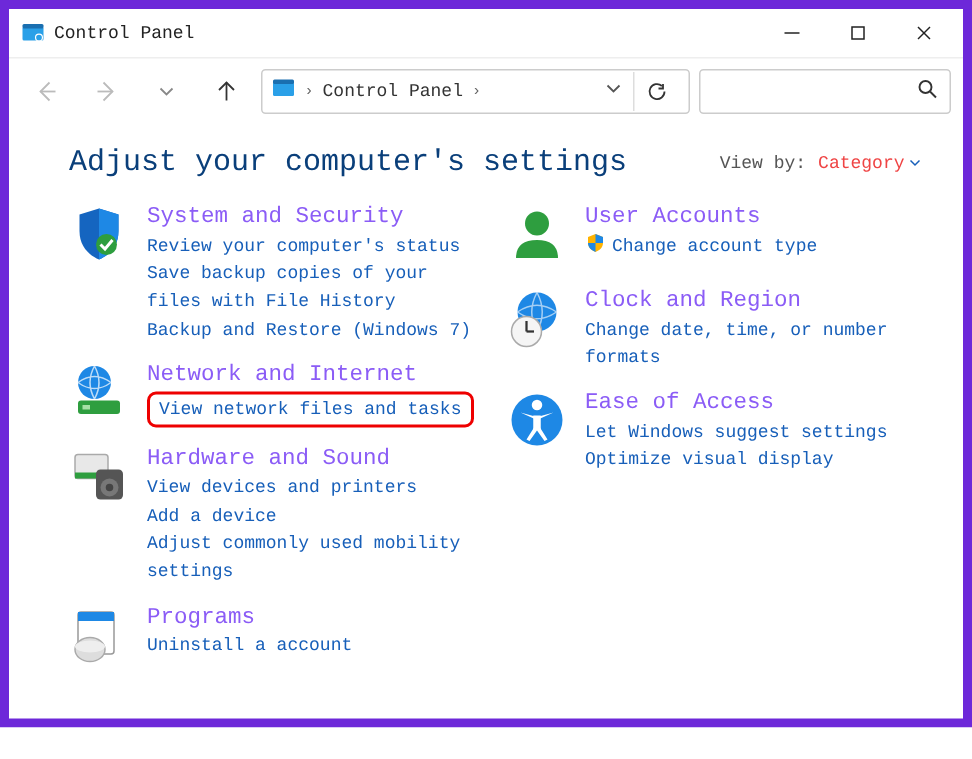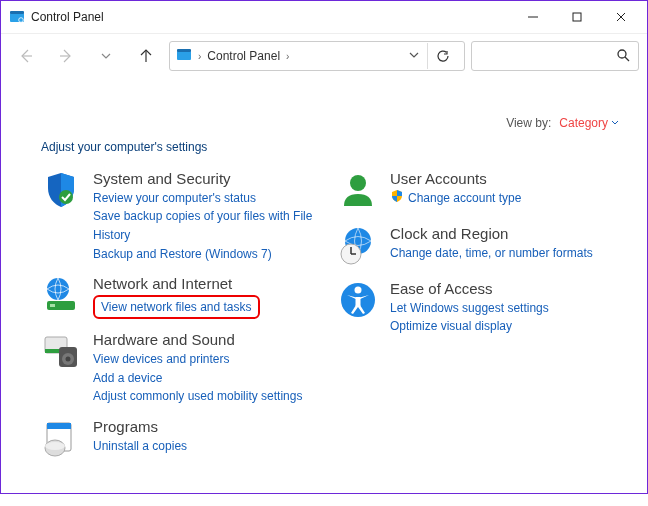--- a/index.html
+++ b/index.html
@@ -6,23 +6,24 @@
     margin: 0;
     padding: 0;
     font-family: "Segoe UI", Arial, sans-serif;
     font-size: 12px;
     color: #222;
     background: #fff;
     width: 648px;
   }
   .window {
     width: 648px;
-    border: 1px solid #6d28d9;
+    border: 6px solid #6d28d9;
     box-sizing: border-box;
     background: #fff;
+    font-family: Liberation Mono, monospace;
   }
   
   .titlebar {
     display: flex;
     align-items: center;
     height: 32px;
     padding: 0 4px 0 8px;
     border-bottom: 1px solid #eee;
   }
   .titlebar .ti {
@@ -77,40 +78,39 @@
   }
   .searchbox svg { width: 14px; height: 14px; color: #333; }
   
   .content { padding: 14px 28px 20px 40px; }
   .headerrow {
     display: flex; align-items: center; justify-content: space-between;
     margin-bottom: 16px;
   }
   .pagetitle {
     color: #0a3f7a;
-    font-size: 12px;
-    margin-top: 48px;
+    font-size: 20px;
   }
   .viewby { font-size: 12px; color: #555; display: flex; align-items: center; gap: 8px; }
   .viewby .vblink { color: #ef4444; display: flex; align-items: center; gap: 3px; }
   .columns {
     display: flex;
     gap: 16px;
   }
   .col { flex: 1; }
   .cat {
     display: flex;
     gap: 12px;
     margin-bottom: 12px;
   }
   .cat .icon { width: 40px; flex: 0 0 40px; }
   .cat .icon svg { width: 40px; height: 40px; }
   .cat .txt { display: flex; flex-direction: column; }
   .catname {
-    color: #404040;
+    color: #8b5cf6;
     font-size: 15px;
     line-height: 1.25;
   }
   .link {
     color: #175fb9;
     font-size: 12px;
     line-height: 1.55;
     display: inline-block;
   }
   .link.highlight {
@@ -284,21 +284,21 @@
           <div class="icon">
             <svg viewBox="0 0 40 40">
                 <rect x="6" y="5" width="24" height="28" rx="2" fill="#fff" stroke="#999"></rect>
                 <rect x="6" y="5" width="24" height="6" fill="#1e88e5"></rect>
                 <ellipse cx="14" cy="30" rx="10" ry="8" fill="#ddd" stroke="#aaa"></ellipse>
                 <ellipse cx="14" cy="28" rx="10" ry="4" fill="#eee"></ellipse>
               </svg>
           </div>
           <div class="txt">
             <a class="catname">Programs</a>
-            <a class="link">Uninstall a copies</a>
+            <a class="link">Uninstall a account</a>
           </div>
         </div>
 
       </div>
 
       <div class="col">
 
         <div class="cat">
           <div class="icon">
             <svg viewBox="0 0 40 40">

